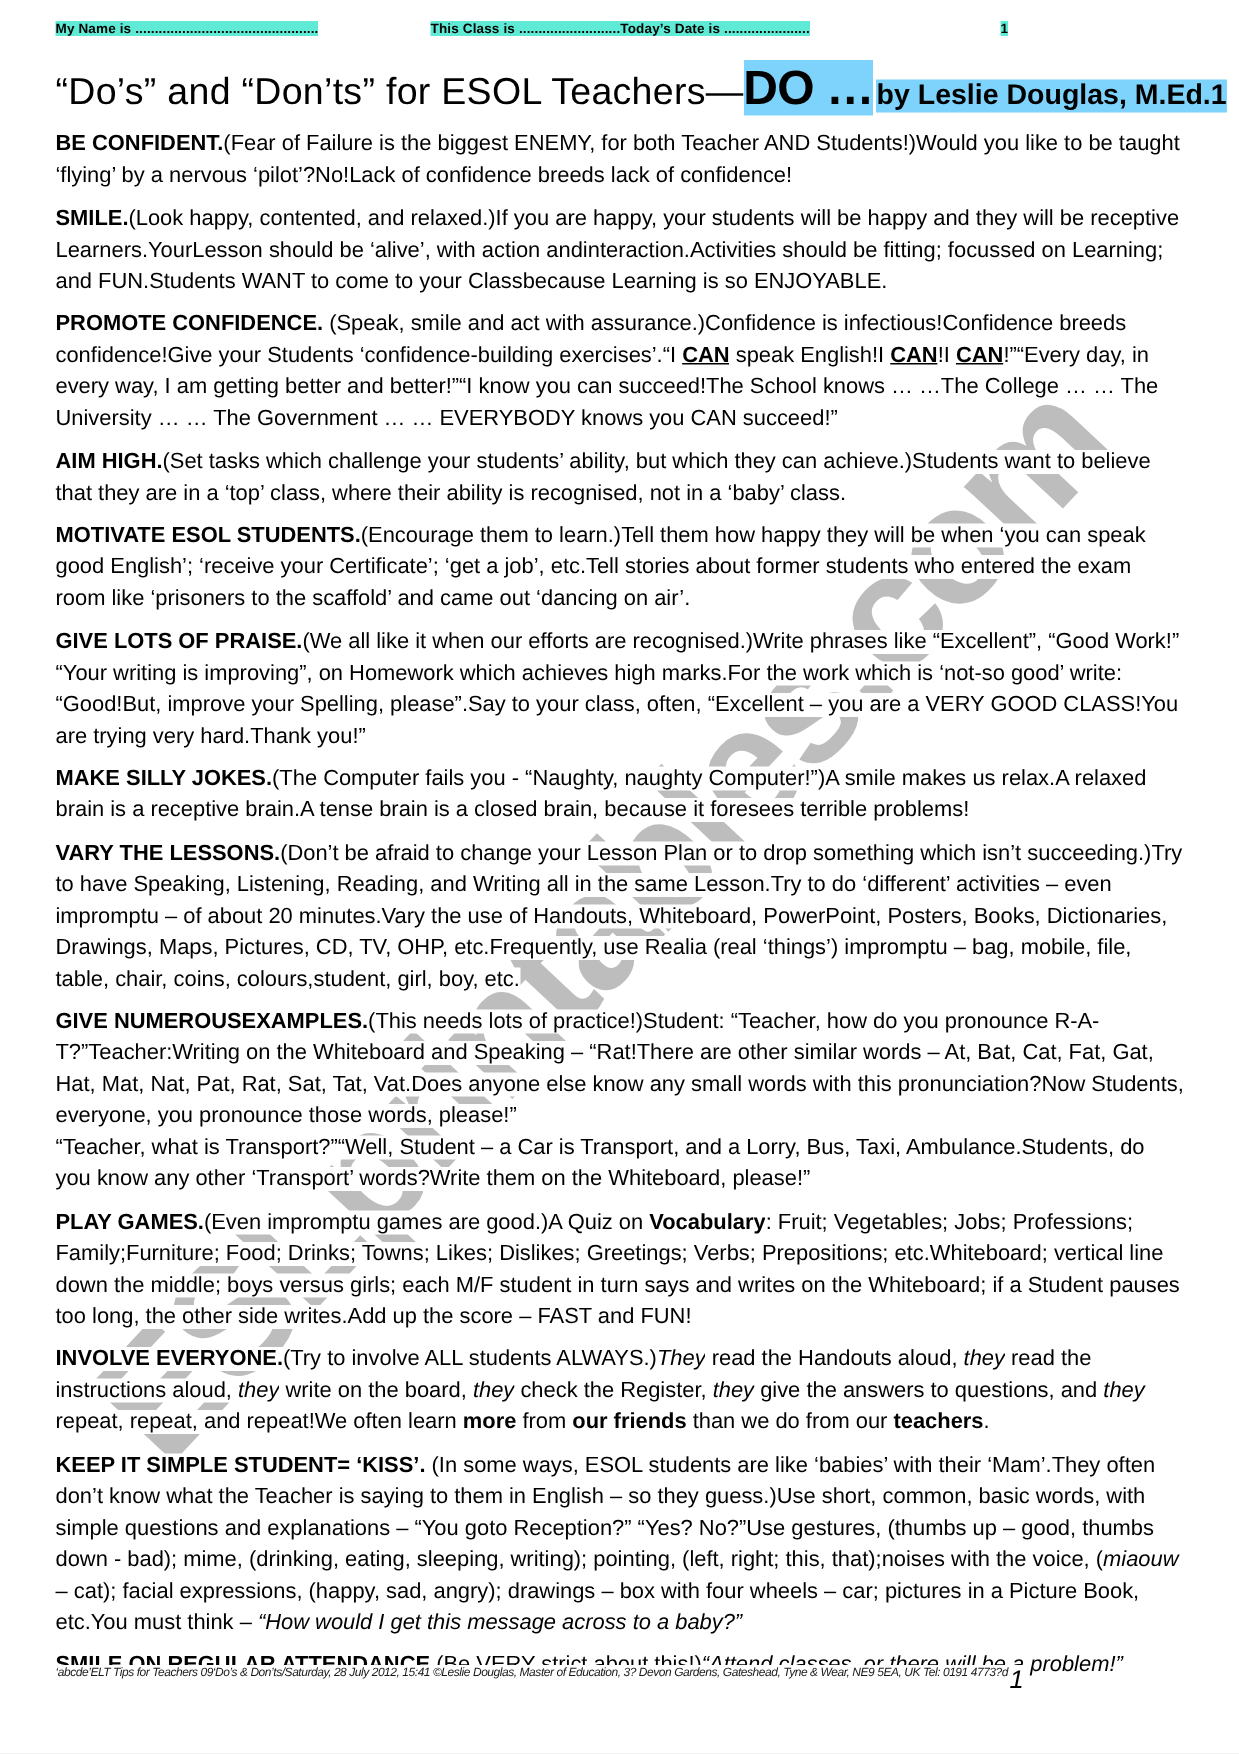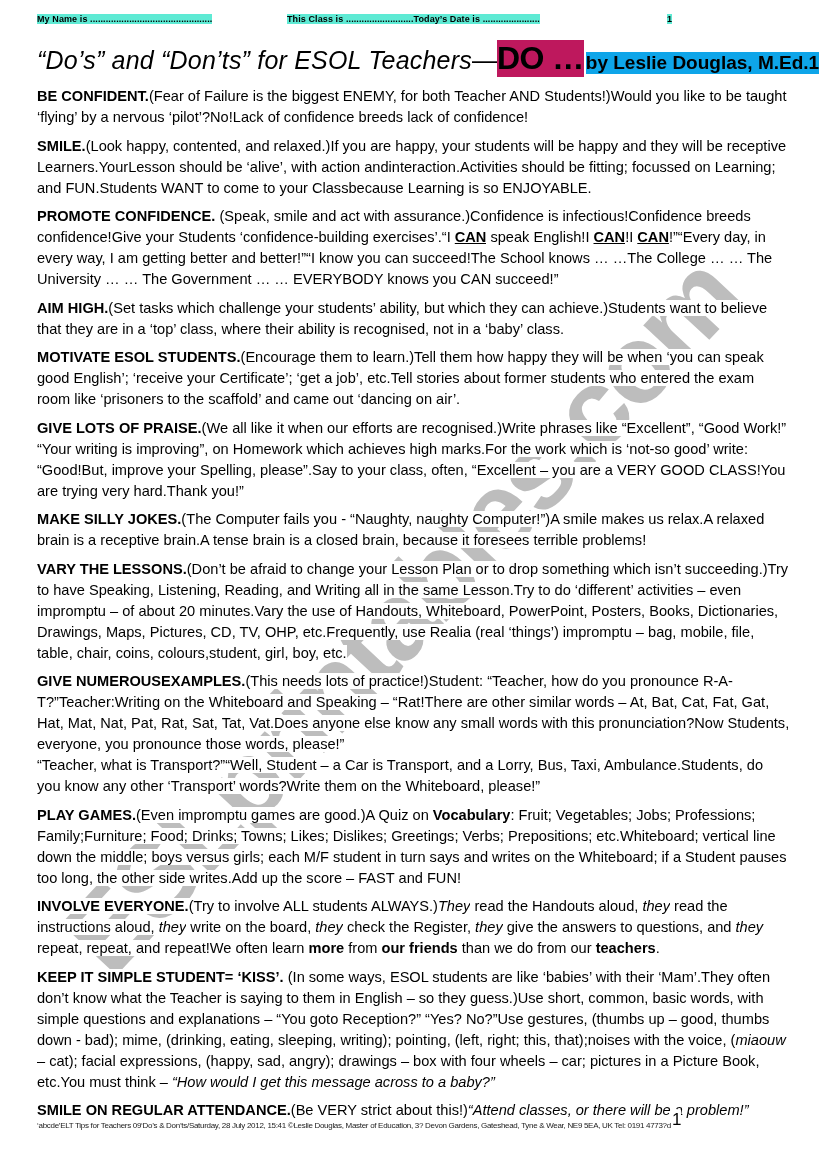--- a/index.html
+++ b/index.html
@@ -42,45 +42,46 @@
   .hdr .h-class { position: absolute; left: 205px; margin-left: 45px; }
   .hdr .h-page  { position: absolute; left: 630px; }
   .hdr span { background: #5eead4; }
   
   .title-row {
     position: absolute;
     top: 40px; left: 37px; right: 20px;
     display: flex; align-items: baseline;
     white-space: nowrap;
   }
-  .t-main { font-style: italic; font-size: 25px; letter-spacing: 0.2px; background: #fff; }
+  .t-main { font-size: 25px; letter-spacing: 0.2px; background: #fff; }
   .t-dash { font-size: 25px; background: #fff; }
-  .t-big  { font-size: 32px; font-weight: bold; letter-spacing: -0.5px; background: #be185d; }
-  .t-by   { font-size: 19px; font-weight: bold; margin-left: 2px; background: #0ea5e9; }
+  .t-big  { font-size: 32px; font-weight: bold; letter-spacing: -0.5px; background: #7dd3fc; }
+  .t-by   { font-size: 19px; font-weight: bold; margin-left: 2px; background: #7dd3fc; }
   
   .doc-body {
     position: absolute;
     top: 86px; left: 37px; width: 753px;
   }
   .para {
     margin: 0 0 7.5px 0;
     font-size: 14.6px;
     line-height: 21px;
   }
   .para span { background: #fff; }
   .run-r  { font-weight: normal; }
   .run-b  { font-weight: bold; }
   .run-bu { font-weight: bold; text-decoration: underline; }
   .run-bi { font-weight: normal; font-style: italic; }
   
   .ftr {
     position: absolute;
     left: 37px; top: 1110px; right: 20px;
-    display: flex; align-items: flex-end;
+    display: flex; align-items: flex-start;
     white-space: nowrap;
+    font-style: italic;
   }
   .f-line { font-size: 8px; letter-spacing: -0.3px; color: #1a1a1a; background: #fff; }
   .f-page { font-size: 17px; color: #000; margin-left: 1px; background: #fff; }
 </style>
 </head>
 <body>
 
 <div class="page">
 
   <div class="watermark-layer">

